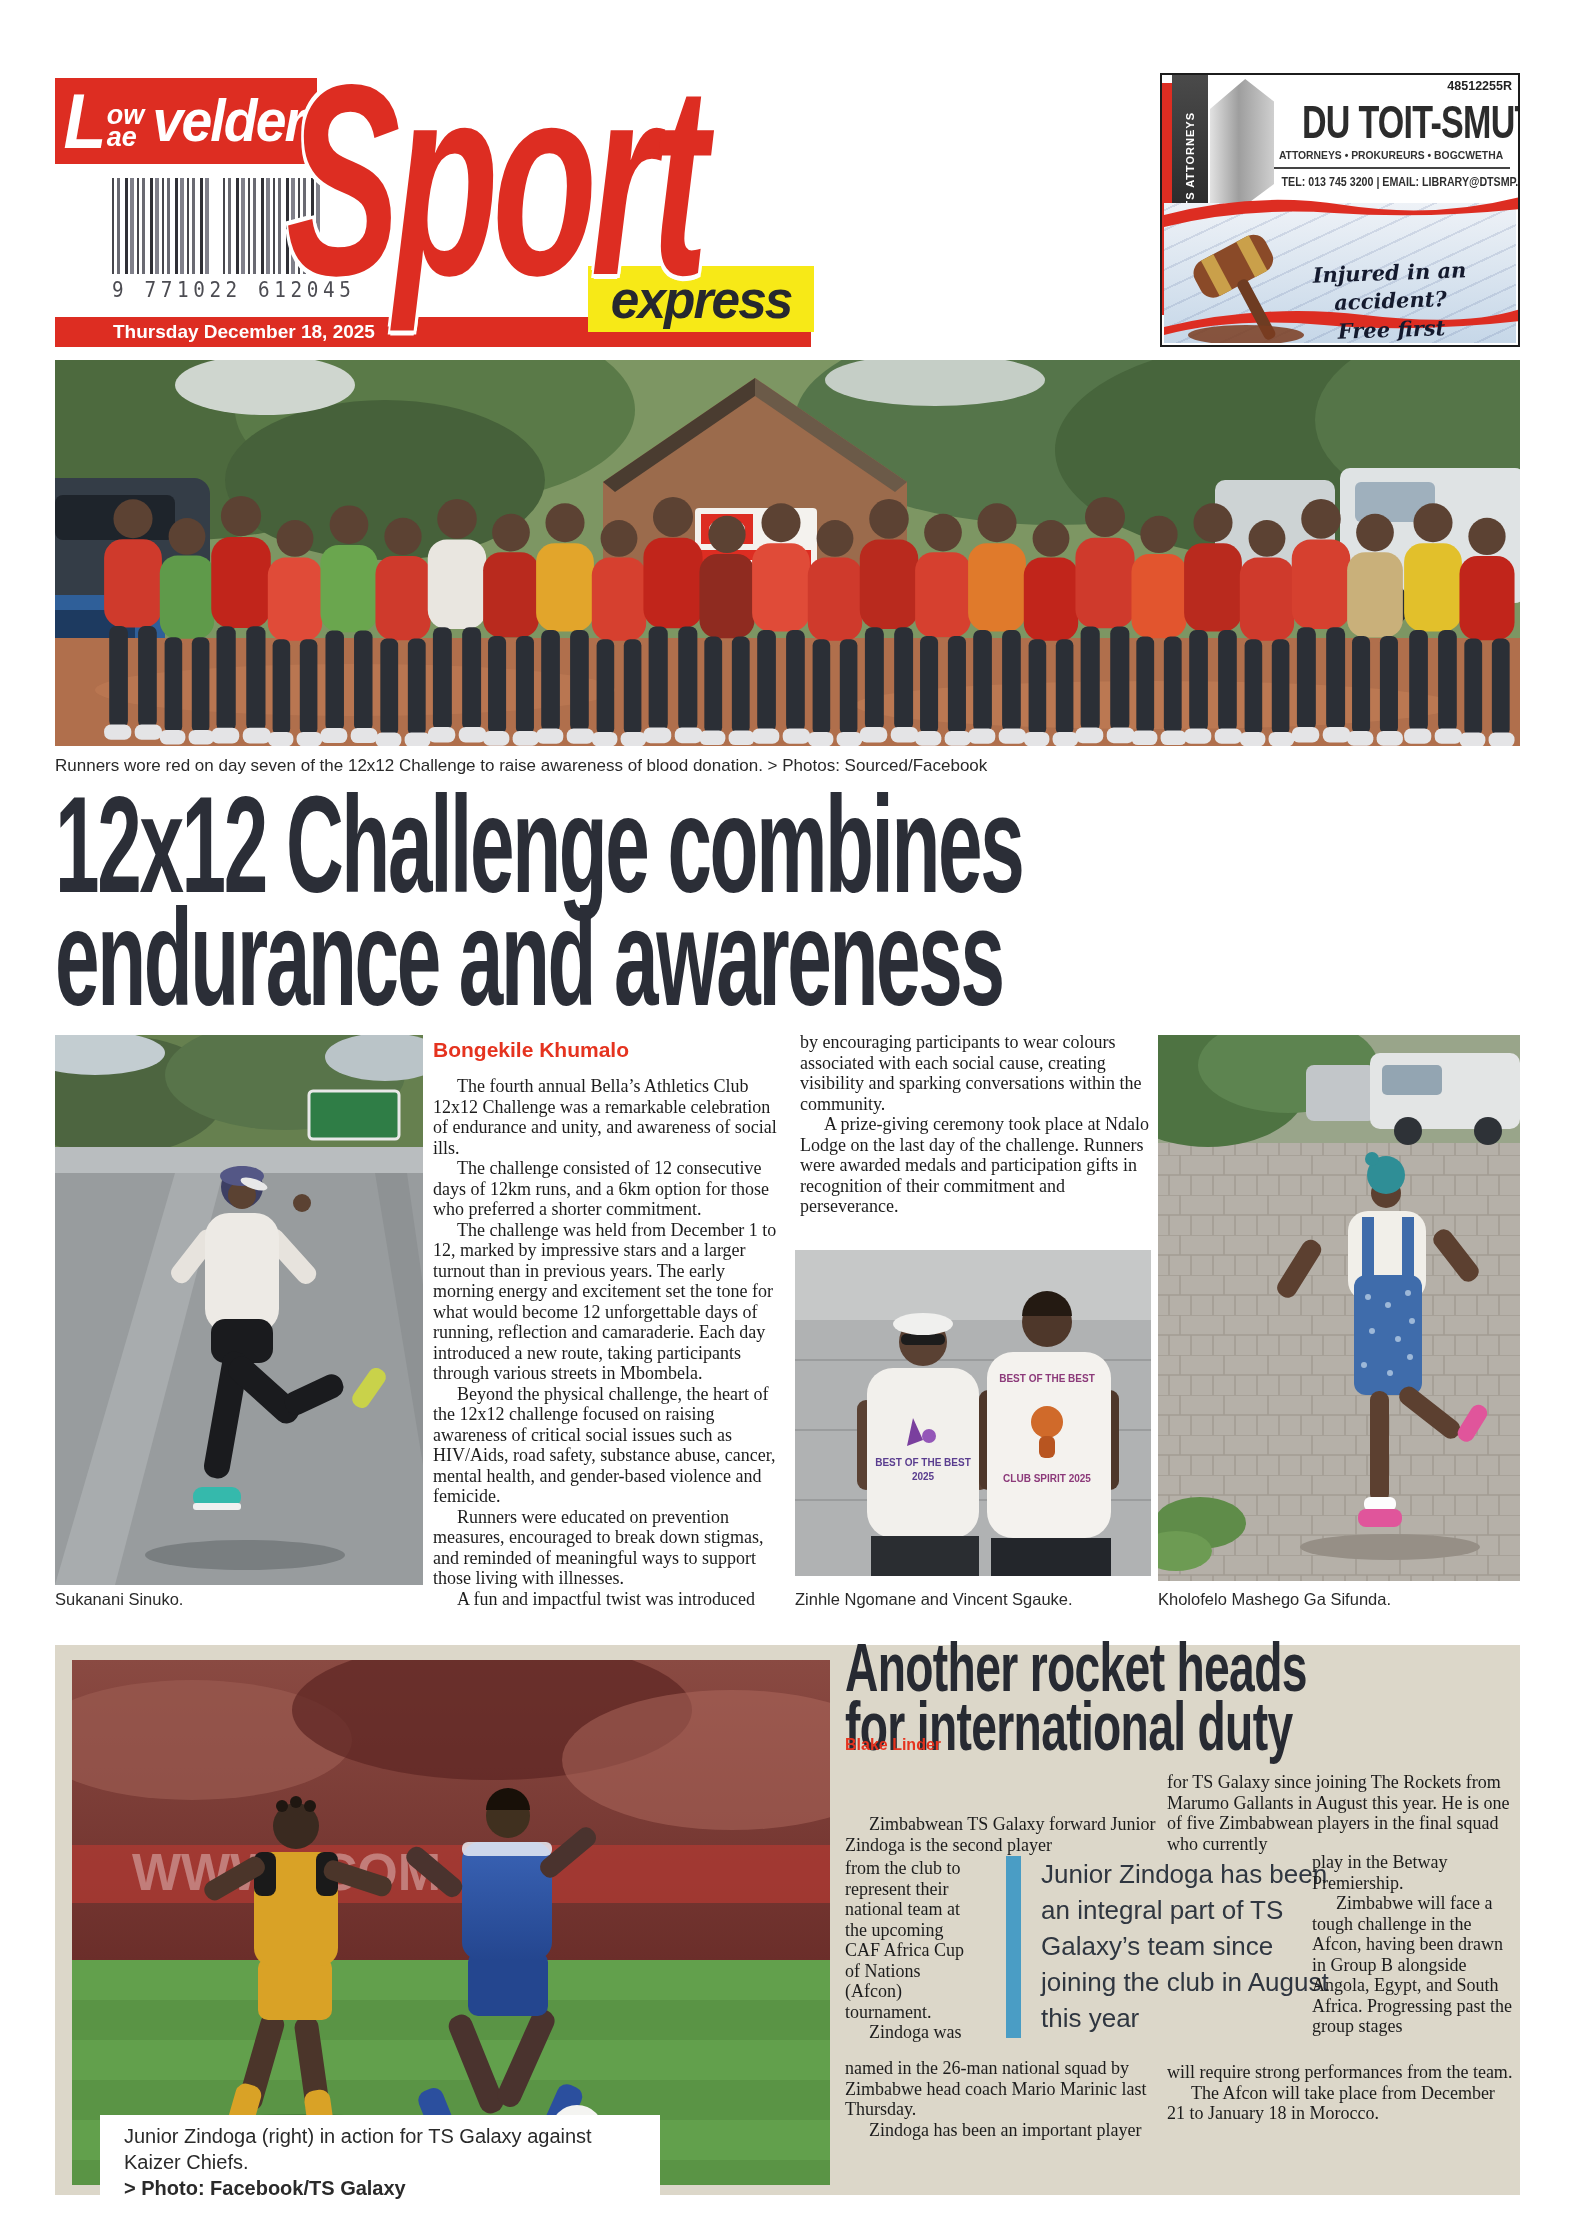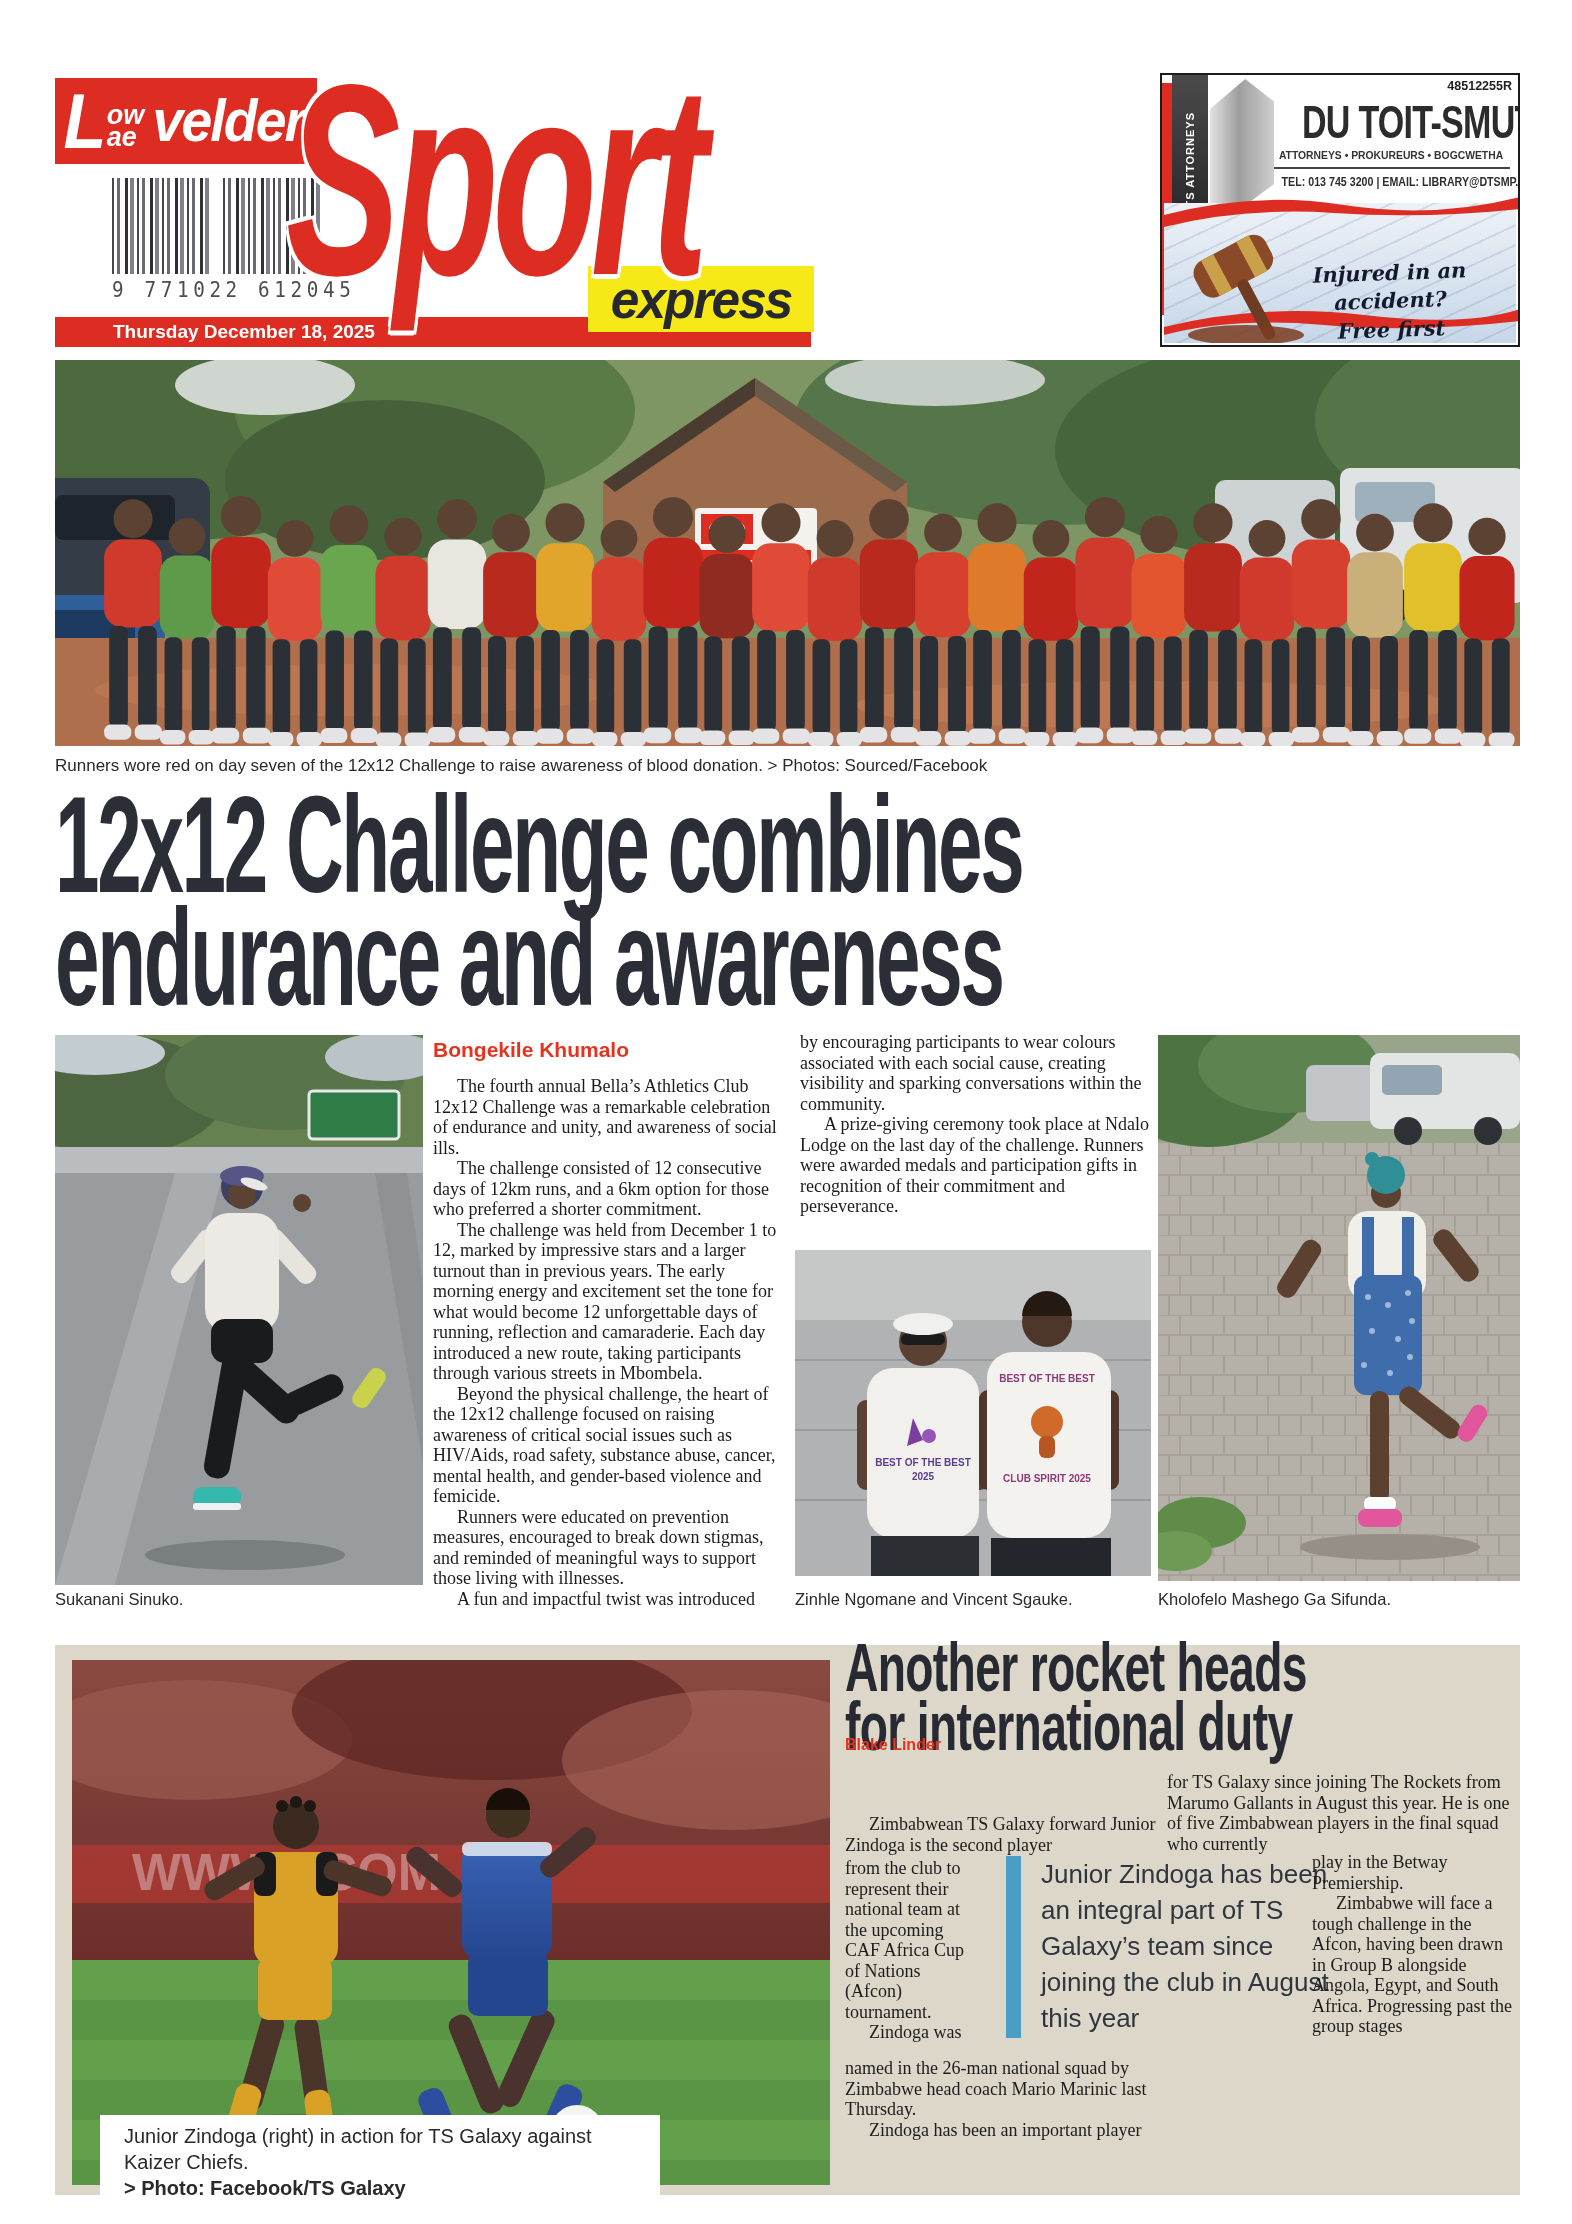--- a/index.html
+++ b/index.html
@@ -469,14 +469,18 @@
     <p class="p-cont">named in the 26-man national squad by Zimbabwe head coach Mario Marinic last Thursday.</p>
     <p>Zindoga has been an important player</p>
   </div>
   <div class="blk serif" style="left:1167px;top:1772px;width:350px;">
     <p class="p-cont">for TS Galaxy since joining The Rockets from Marumo Gallants in August this year. He is one of five Zimbabwean players in the final squad who currently</p>
   </div>
   <div class="blk serif" style="left:1312px;top:1852px;width:202px;">
     <p class="p-cont">play in the Betway Premiership.</p>
     <p>Zimbabwe will face a tough challenge in the Afcon, having been drawn in Group B alongside Angola, Egypt, and South Africa. Progressing past the group stages</p>
   </div>
+  <div class="blk serif" style="left:1167px;top:2062px;width:350px;">
+    <p class="p-cont">will require strong performances from the team.</p>
+    <p>The Afcon will take place from December 21 to January 18 in Morocco.</p>
+  </div>
 
 </div>
 
 </body></html>

